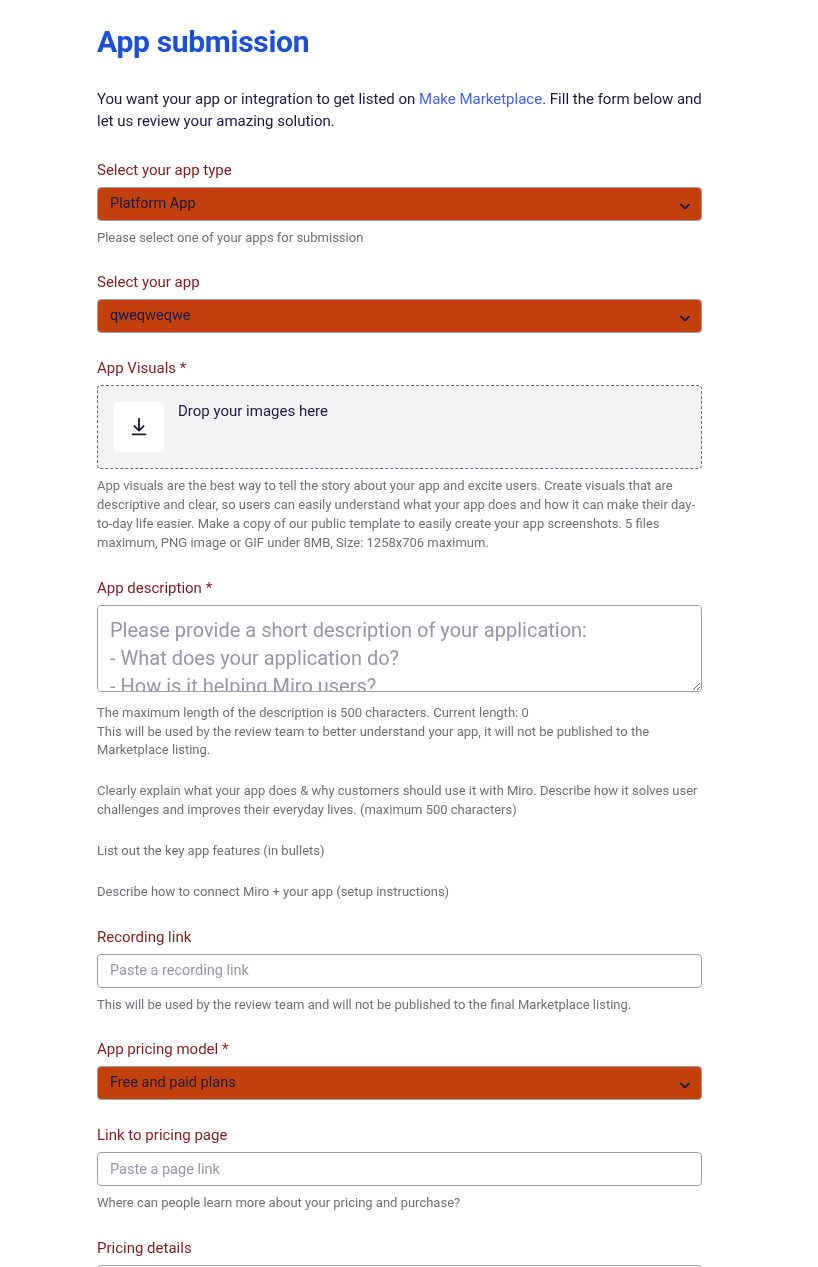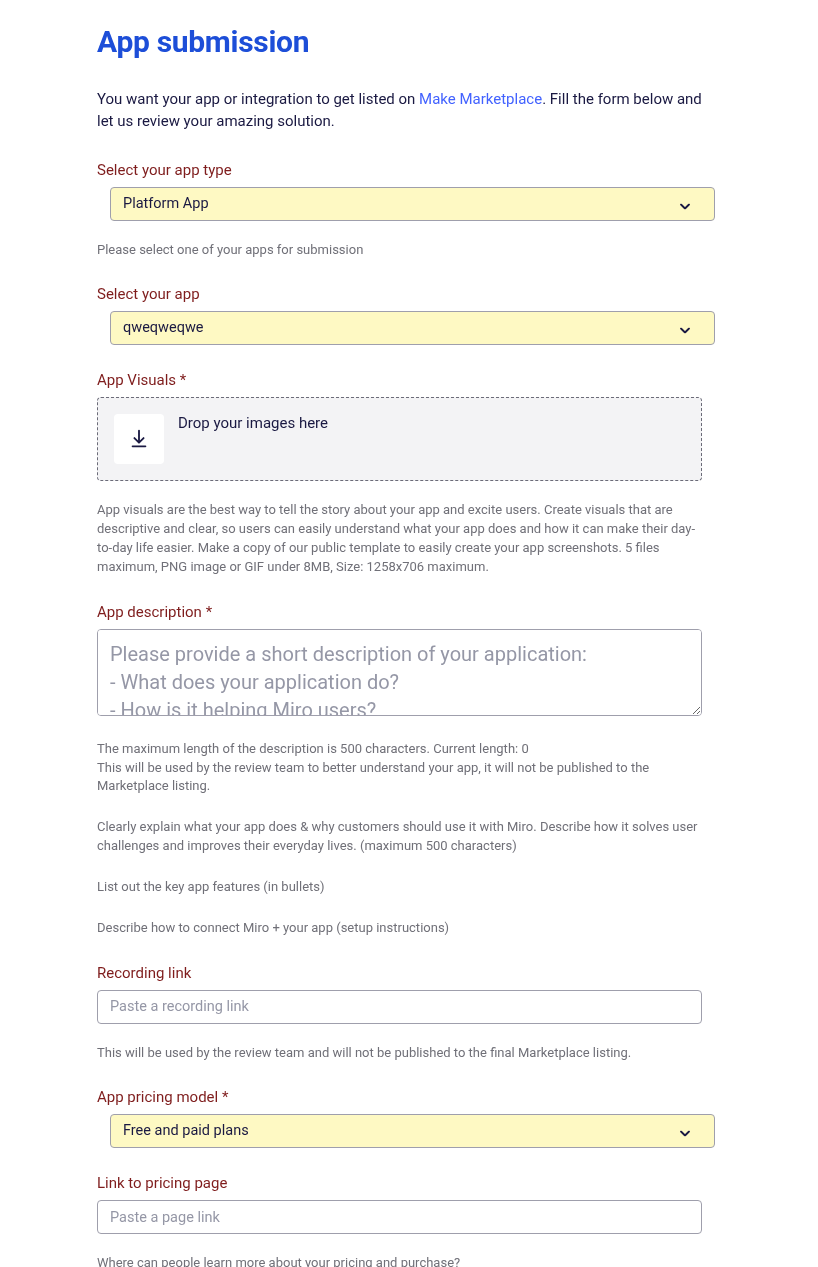--- a/index.html
+++ b/index.html
@@ -39,38 +39,37 @@
     position: relative;
   }
   .select {
     width: 100%;
     height: 34px;
     border: 1px solid #9f9fac;
     border-radius: 4px;
     padding: 0 30px 0 12px;
     font-size: 14.5px;
     color: #1a1942;
-    background: #fef9c3;
+    background: #c2410c;
     appearance: none;
     cursor: pointer;
     line-height: 32px;
     display:block;
-    margin-left:13px;
   }
   .chevron {
     position: absolute;
     right: 12px;
     top: 50%;
     transform: translateY(-50%);
     pointer-events: none;
   }
   .helper {
     font-size: 13px;
     color: #707078;
-    margin-top: 20px;
+    margin-top: 8px;
     line-height: 1.45;
   }
   .helper + .helper { margin-top: 22px; }
   .dropzone {
     border: 1px dashed #6b6b78;
     border-radius: 4px;
     background: #f3f3f5;
     display: flex;
     padding: 16px;
     gap: 14px;

